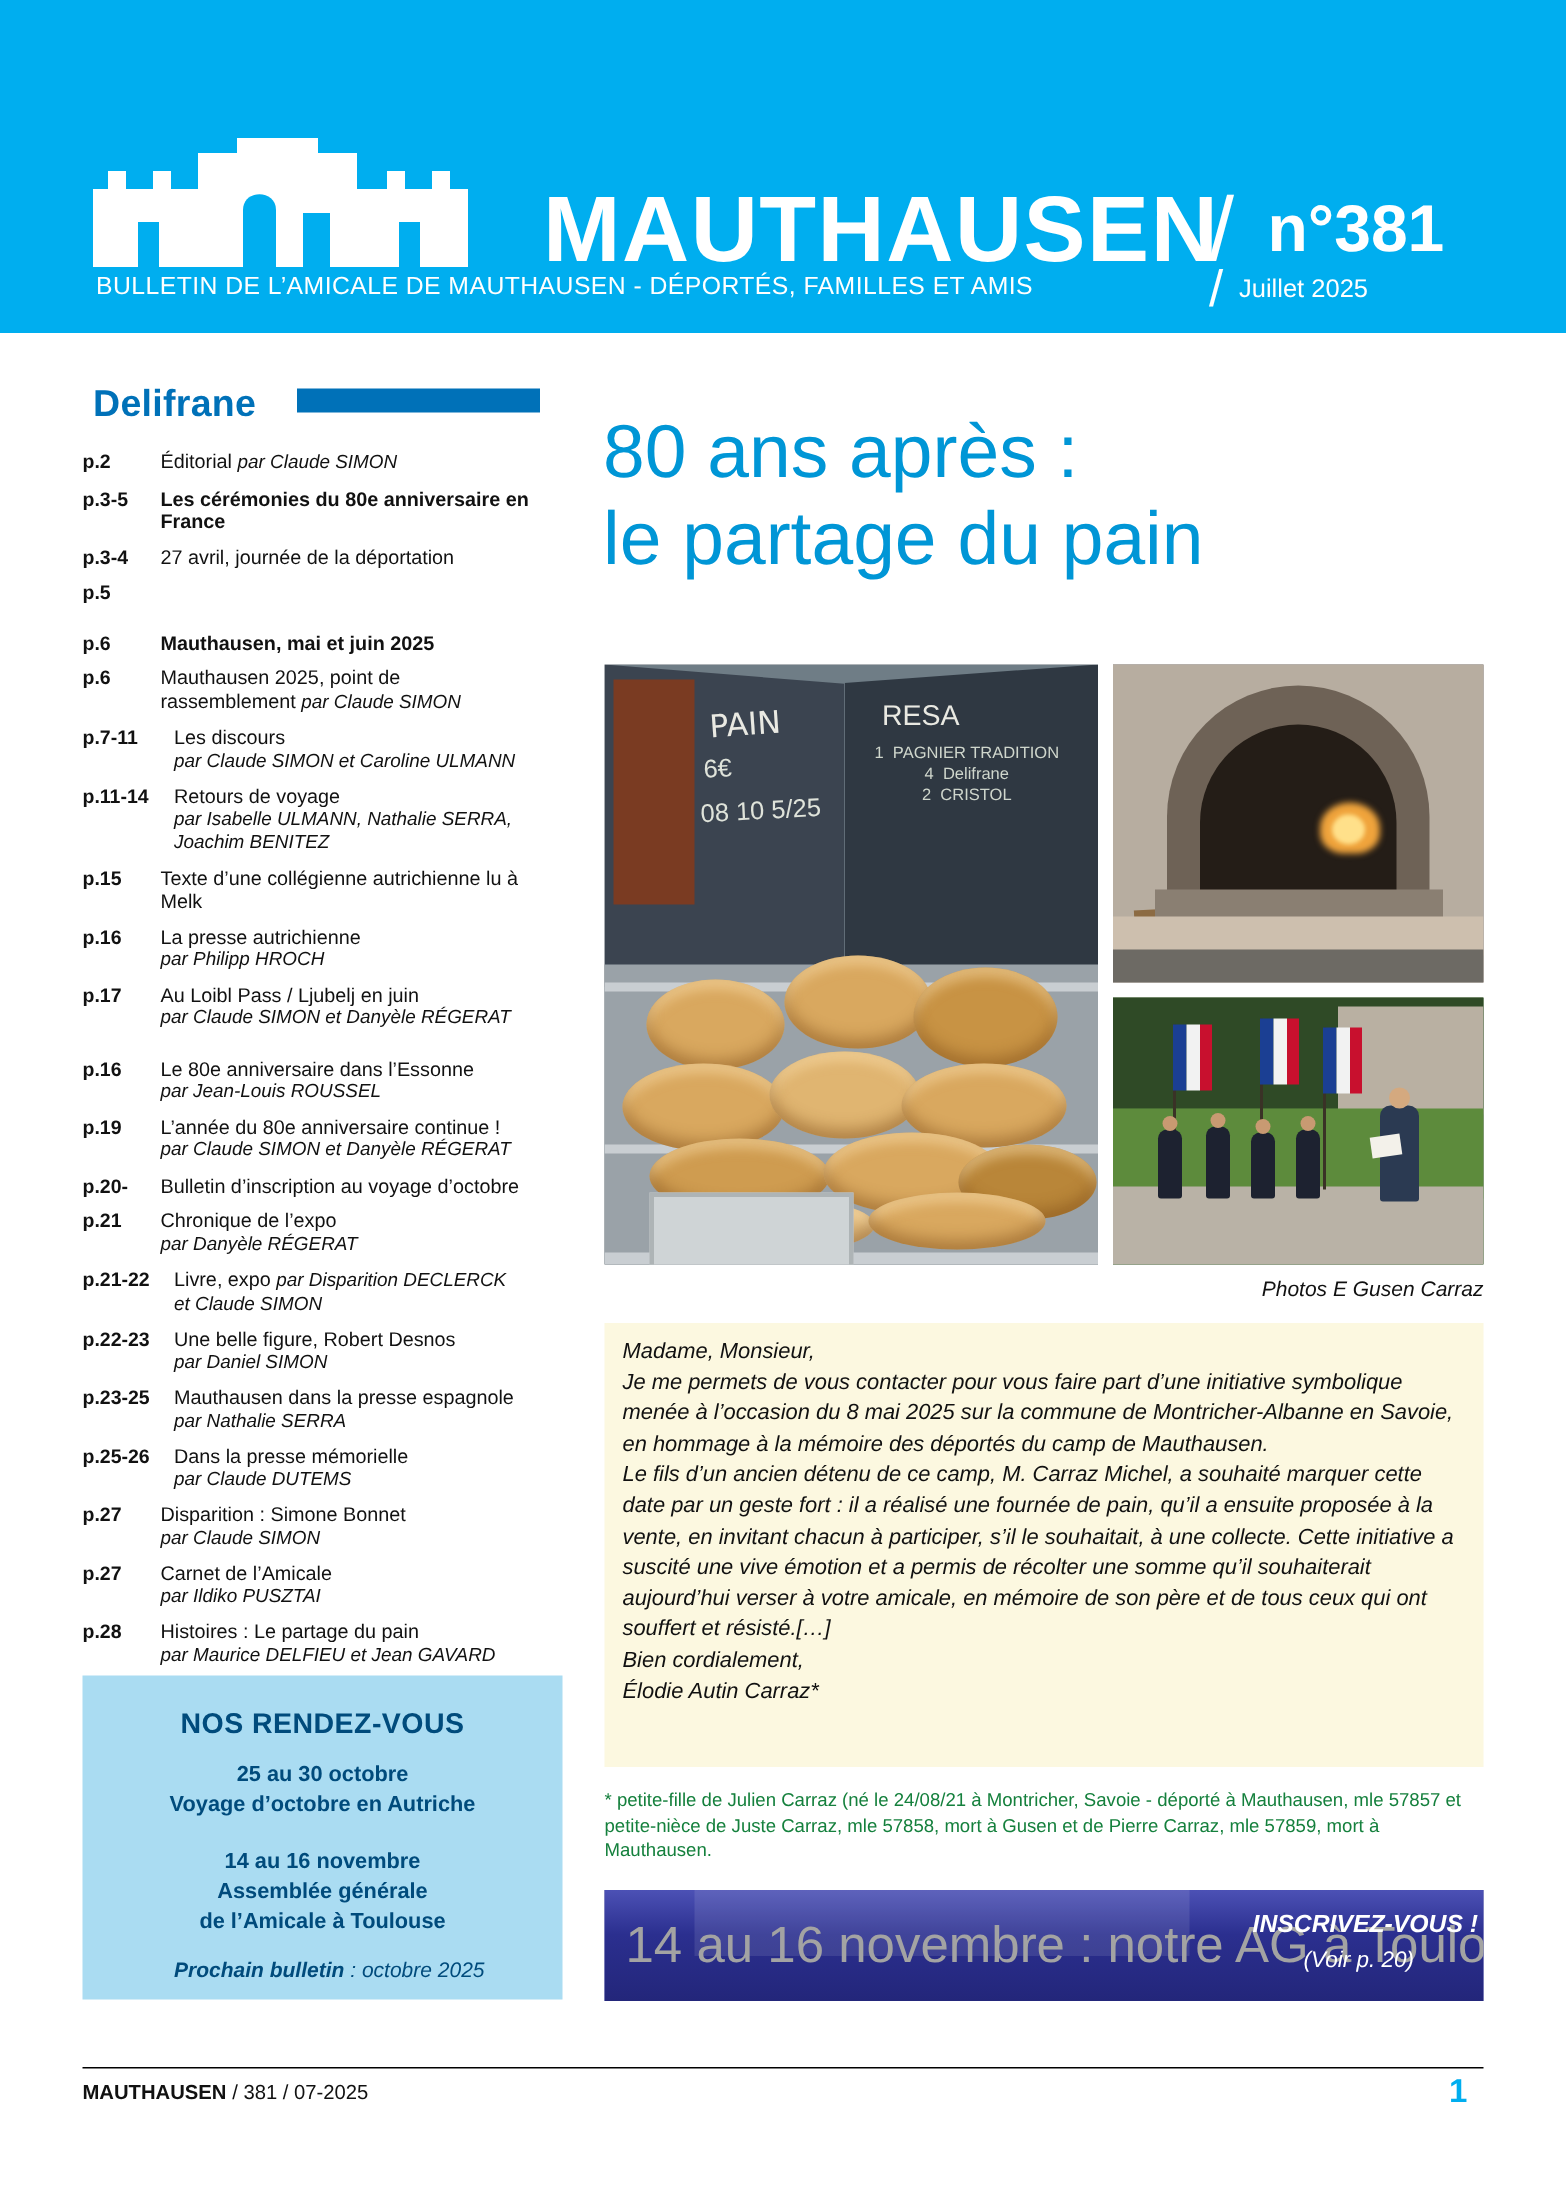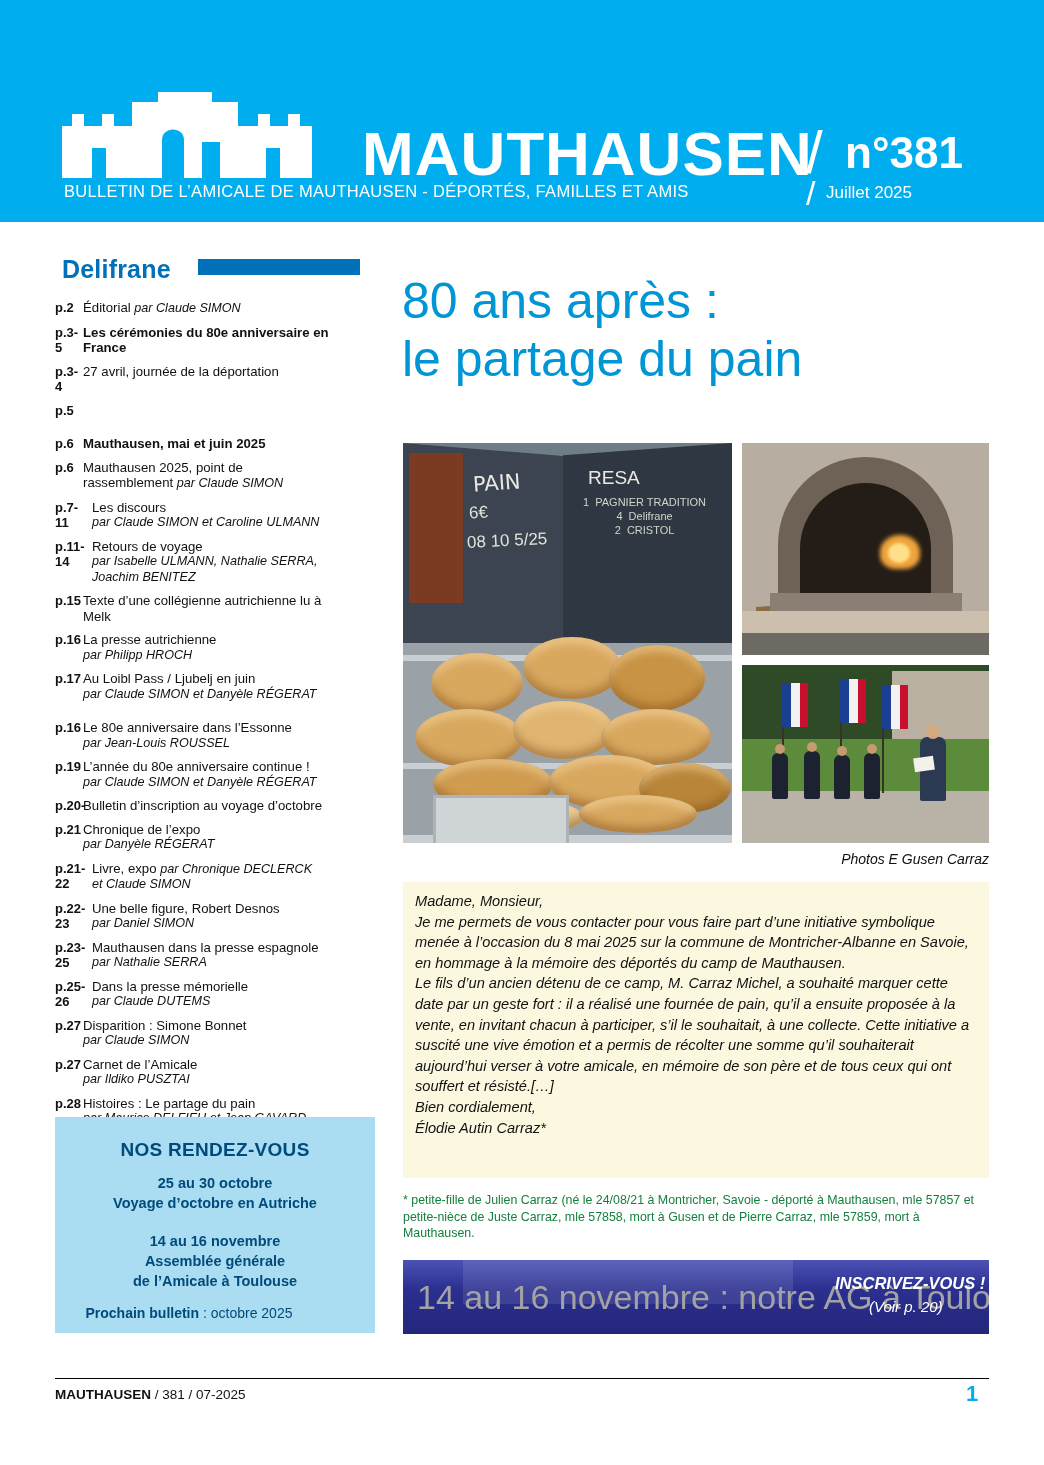--- a/index.html
+++ b/index.html
@@ -121,21 +121,21 @@
   }
   .toc-item {
     position: relative;
     margin-bottom: 8px;
     font-size: 13.2px;
     color: #111111;
     line-height: 15.5px;
   }
   .toc-page {
     display: inline-block;
-    width: 28px;
+    width: 52px;
     font-weight: bold;
     vertical-align: top;
     font-size: 13px;
   }
   .toc-body {
     display: inline-block;
     width: 250px;
     vertical-align: top;
   }
   .toc-body.indent {
@@ -211,23 +211,24 @@
     position: absolute;
     top: 156px; left: 0; width: 320px;
     text-align: center;
     font-size: 14.5px;
     font-weight: bold;
     color: #004B7C;
   }
   .rdv-l6 {
     position: absolute;
     top: 188px; left: 0; width: 268px;
-    text-align: center;
+    text-align: right;
     font-size: 14px;
     color: #004B7C;
+    font-style: italic;
   }
   .rdv-l6 b { font-weight: bold; }
 
   
   .headline {
     position: absolute;
     left: 402px;
     top: 272px;
     width: 600px;
     font-size: 50px;
@@ -466,21 +467,21 @@
       <div class="toc-item"><span class="toc-page">p.7-11</span><span class="toc-body indent"><span class="toc-label">Les discours</span><span class="toc-author">par Claude SIMON et Caroline ULMANN</span></span></div>
       <div class="toc-item"><span class="toc-page">p.11-14</span><span class="toc-body indent"><span class="toc-label">Retours de voyage</span><span class="toc-author">par Isabelle ULMANN, Nathalie SERRA,</span><span class="toc-author">Joachim BENITEZ</span></span></div>
       <div class="toc-item"><span class="toc-page">p.15</span><span class="toc-body"><span class="toc-label">Texte d’une collégienne autrichienne lu à Melk</span></span></div>
       <div class="toc-item"><span class="toc-page">p.16</span><span class="toc-body"><span class="toc-label">La presse autrichienne</span><span class="toc-author">par Philipp HROCH</span></span></div>
       <div class="toc-item"><span class="toc-page">p.17</span><span class="toc-body"><span class="toc-label">Au Loibl Pass / Ljubelj en juin</span><span class="toc-author">par Claude SIMON  et Danyèle RÉGERAT</span></span></div>
       <div class="toc-gap"></div>
       <div class="toc-item"><span class="toc-page">p.16</span><span class="toc-body"><span class="toc-label">Le 80e anniversaire dans l’Essonne</span><span class="toc-author">par Jean-Louis ROUSSEL</span></span></div>
       <div class="toc-item"><span class="toc-page">p.19</span><span class="toc-body"><span class="toc-label">L’année du 80e anniversaire continue !</span><span class="toc-author">par Claude SIMON  et Danyèle RÉGERAT</span></span></div>
       <div class="toc-item"><span class="toc-page">p.20-</span><span class="toc-body"><span class="toc-label">Bulletin d’inscription au voyage d’octobre</span></span></div>
       <div class="toc-item"><span class="toc-page">p.21</span><span class="toc-body"><span class="toc-label">Chronique de l’expo</span><span class="toc-author">par Danyèle RÉGERAT</span></span></div>
-      <div class="toc-item"><span class="toc-page">p.21-22</span><span class="toc-body indent"><span class="toc-label" style="display: inline;">Livre, expo</span> <span class="toc-author-inline">par Chronique DECLERCK</span><span class="toc-author">et Claude SIMON</span></span></div>
+      <div class="toc-item"><span class="toc-page">p.21-22</span><span class="toc-body indent"><span class="toc-label" style="display: inline;">Livre, expo</span> <span class="toc-author-inline">par Disparition DECLERCK</span><span class="toc-author">et Claude SIMON</span></span></div>
       <div class="toc-item"><span class="toc-page">p.22-23</span><span class="toc-body indent"><span class="toc-label">Une belle figure, Robert Desnos</span><span class="toc-author">par Daniel SIMON</span></span></div>
       <div class="toc-item"><span class="toc-page">p.23-25</span><span class="toc-body indent"><span class="toc-label">Mauthausen dans la presse espagnole</span><span class="toc-author">par Nathalie SERRA</span></span></div>
       <div class="toc-item"><span class="toc-page">p.25-26</span><span class="toc-body indent"><span class="toc-label">Dans la presse mémorielle</span><span class="toc-author">par Claude DUTEMS</span></span></div>
       <div class="toc-item"><span class="toc-page">p.27</span><span class="toc-body"><span class="toc-label">Disparition : Simone Bonnet</span><span class="toc-author">par Claude SIMON</span></span></div>
       <div class="toc-item"><span class="toc-page">p.27</span><span class="toc-body"><span class="toc-label">Carnet de l’Amicale</span><span class="toc-author">par Ildiko PUSZTAI</span></span></div>
       <div class="toc-item"><span class="toc-page">p.28</span><span class="toc-body"><span class="toc-label">Histoires : Le partage du pain</span><span class="toc-author">par Maurice DELFIEU et Jean GAVARD</span></span></div>
     </div>
 
   <div class="rdv-box">
     <div class="rdv-title">NOS RENDEZ-VOUS</div>

